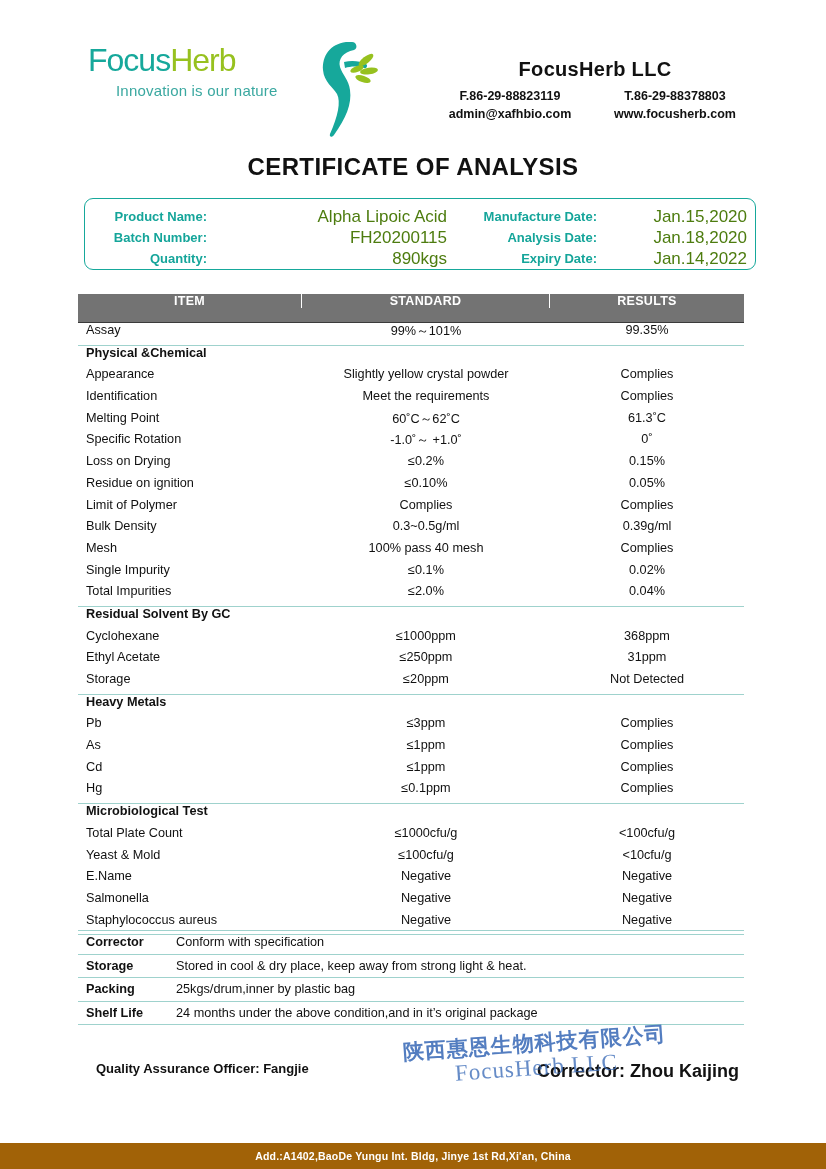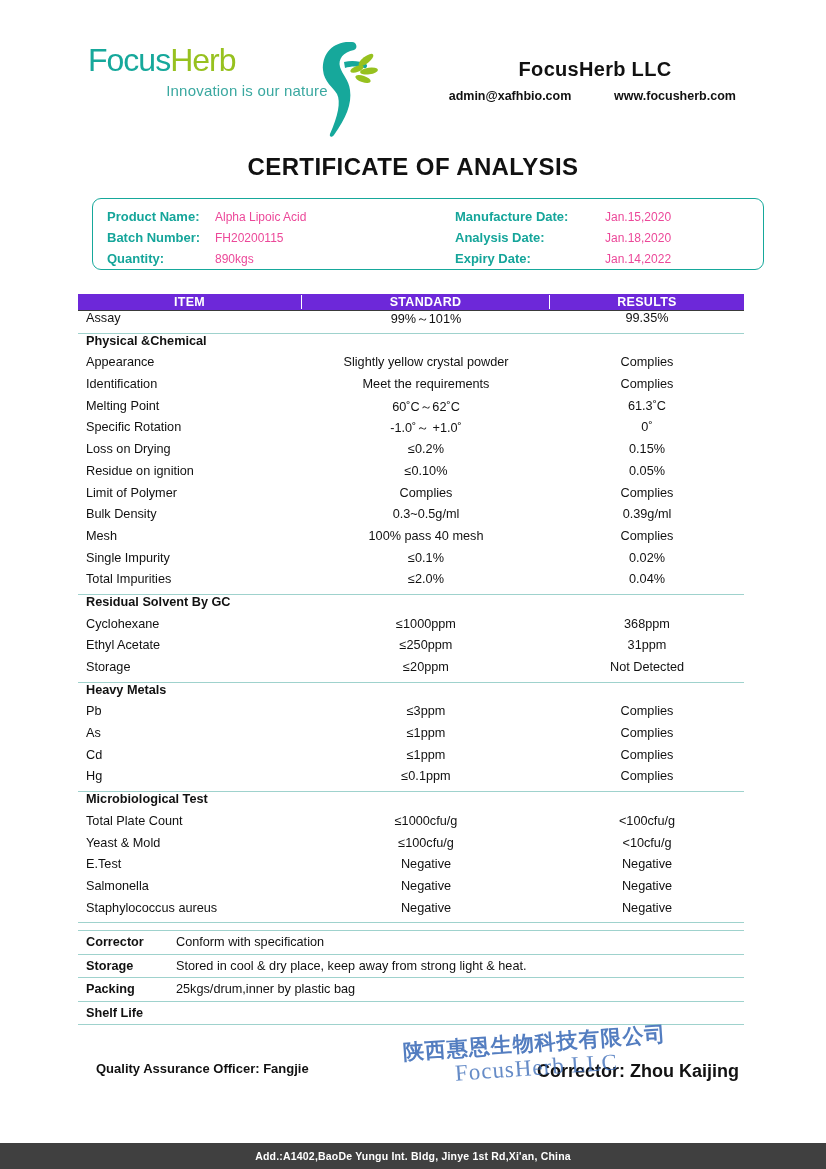--- a/index.html
+++ b/index.html
@@ -34,21 +34,21 @@
     font-size: 32px;
     font-weight: 400;
     letter-spacing: -1px;
     line-height: 1;
     white-space: nowrap;
   }
   .logo-focus { color: #16a89b; }
   .logo-herb  { color: #97c11f; }
   .logo-tagline {
     margin-top: 6px;
-    text-align: center;
+    text-align: left;
     font-size: 15px;
     color: #3aa8a0;
     letter-spacing: 0.2px;
     padding-left: 28px;
   }
   .logo-mark {
     position: absolute;
     left: 300px;
     top: 2px;
     width: 78px;
@@ -88,60 +88,61 @@
     text-align: center;
     font-size: 24px;
     font-weight: bold;
     letter-spacing: 0.4px;
   }
 
   
   .info-box {
     position: absolute;
     top: 198px;
-    left: 92px;
+    left: 84px;
     width: 672px;
     height: 72px;
     border: 1.6px solid #16a89b;
     border-radius: 9px;
     box-sizing: border-box;
     padding: 9px 0 0 0;
+    text-align: right;
   }
   .info-row {
     display: flex;
     height: 18px;
     line-height: 18px;
     margin-bottom: 3px;
   }
   .info-lbl {
     color: #15a59a;
     font-weight: bold;
     font-size: 13px;
   }
   .info-val {
-    color: #ec4899;
-    font-size: 12px;
+    color: #4d7c0f;
+    font-size: 17px;
   }
   .c1 { width: 108px; padding-left: 14px; }
   .c2 { width: 240px; }
   .c3 { width: 150px; }
   .c4 { width: 150px; }
 
   
   .tbl {
     position: absolute;
     top: 294px;
     left: 78px;
     width: 666px;
   }
   .thead {
     display: flex;
-    background: #6d28d9;
-    height: 16px;
-    align-items: center;
+    background: #737373;
+    height: 28px;
+    align-items: flex-start;
   }
   .th {
     color: #ffffff;
     font-size: 12.5px;
     font-weight: bold;
     text-align: center;
     letter-spacing: 0.3px;
     box-sizing: border-box;
   }
   .th-item { width: 224px; border-right: 1.5px solid #ffffff; }
@@ -237,21 +238,21 @@
     opacity: .78;
   }
 
   
   .footer {
     position: absolute;
     left: 0;
     bottom: 0;
     width: 826px;
     height: 26px;
-    background: #404040;
+    background: #a16207;
     color: #ffffff;
     font-size: 10.5px;
     font-weight: bold;
     display: flex;
     align-items: center;
     justify-content: center;
     letter-spacing: 0.2px;
   }
 </style>
 </head>
@@ -275,20 +276,24 @@
         <ellipse cx="69" cy="33" rx="9" ry="3.4" transform="rotate(-8 69 33)"></ellipse>
         <ellipse cx="63" cy="41" rx="8" ry="3.2" transform="rotate(18 63 41)"></ellipse>
         <ellipse cx="57" cy="31" rx="7" ry="3" transform="rotate(-20 57 31)"></ellipse>
       </g>
     </svg>
   </div>
 
   <div class="company-block">
     <div class="company-name">FocusHerb  LLC</div>
     <div class="contact-row">
+      <span class="contact-left">F.86-29-88823119</span>
+      <span class="contact-right">T.86-29-88378803</span>
+    </div>
+    <div class="contact-row">
       <span class="contact-left">admin@xafhbio.com</span>
       <span class="contact-right">www.focusherb.com</span>
     </div>
   </div>
 </div>
 
 <div class="doc-title">CERTIFICATE OF ANALYSIS</div>
 
 <div class="info-box">
   <div class="info-row">
@@ -442,21 +447,21 @@
         <div class="td td-item">Total Plate Count</div>
         <div class="td td-std">≤1000cfu/g</div>
         <div class="td td-res">&lt;100cfu/g</div>
       </div>
       <div class="trow">
         <div class="td td-item">Yeast &amp; Mold</div>
         <div class="td td-std">≤100cfu/g</div>
         <div class="td td-res">&lt;10cfu/g</div>
       </div>
       <div class="trow">
-        <div class="td td-item">E.Test</div>
+        <div class="td td-item">E.Name</div>
         <div class="td td-std">Negative</div>
         <div class="td td-res">Negative</div>
       </div>
       <div class="trow">
         <div class="td td-item">Salmonella</div>
         <div class="td td-std">Negative</div>
         <div class="td td-res">Negative</div>
       </div>
       <div class="trow">
         <div class="td td-item">Staphylococcus aureus</div>
@@ -479,20 +484,21 @@
       <span class="c-val">Stored in cool &amp; dry place, keep away from strong light &amp; heat.</span>
     </div>
     <div class="rule-teal"></div>
     <div class="crow">
       <span class="c-lbl">Packing</span>
       <span class="c-val">25kgs/drum,inner by plastic bag</span>
     </div>
     <div class="rule-teal"></div>
     <div class="crow">
       <span class="c-lbl">Shelf Life</span>
+      <span class="c-val">24 months under the above condition,and in it’s original package</span>
     </div>
     <div class="rule-teal"></div>
   </div>
 
 <div class="sig">
   <span class="sig-left">Quality Assurance Officer: Fangjie</span>
   <span class="sig-right">Corrector: Zhou Kaijing</span>
 </div>
 
 <div class="stamp">

